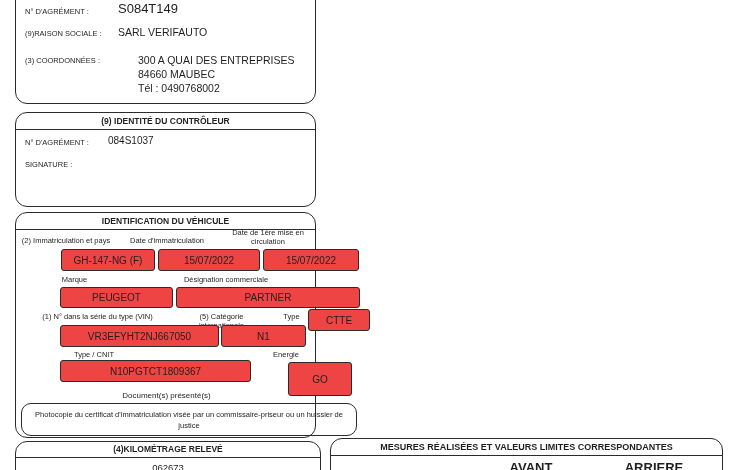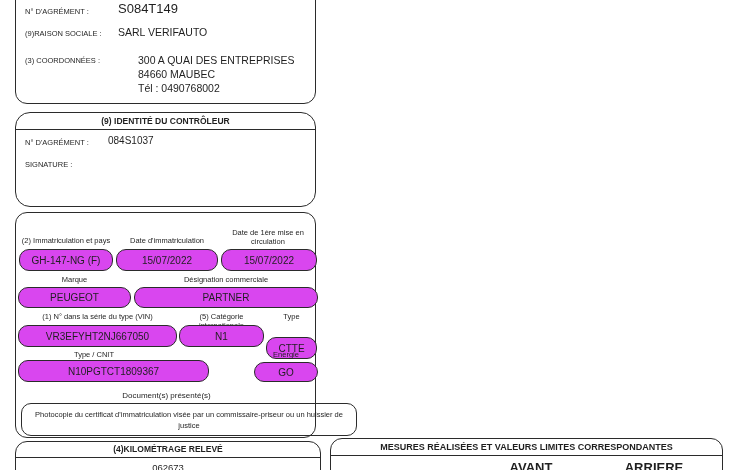--- a/index.html
+++ b/index.html
@@ -35,25 +35,26 @@
   }
   .lbl-c { text-align:center; white-space:normal; line-height:9px; }
   .val {
     position:absolute;
     font-size:10.5px;
     white-space:nowrap;
   }
   .vbox {
     position:absolute;
     border:1.3px solid #2b2b2b;
-    border-radius:10px;
-    background:#d946ef;
+    border-radius:3px;
+    background:#ef4444;
     display:flex; align-items:center; justify-content:center;
     font-size:10px;
     white-space:nowrap;
+    margin-left:42px;
   }
   .addr div { line-height:14px; font-size:10.5px;margin-left:20px; }
   .bigval { font-size:13px; }
   .docbox {
     position:absolute;
     border:1.3px solid #2b2b2b;
     border-radius:10px;
     display:flex; align-items:center; justify-content:center;
     text-align:center;
     font-size:7.5px; line-height:11px;
@@ -76,28 +77,29 @@
     <div class="lbl" style="left:9px; top:62px;">(9)RAISON SOCIALE :</div>
     <div class="val" style="left:102px; top:59px;">SARL VERIFAUTO</div>
     <div class="lbl" style="left:9px; top:89px;">(3) COORDONNÉES :</div>
     <div class="val addr" style="left:102px; top:86px;">
       <div>300 A QUAI DES ENTREPRISES</div>
       <div>84660 MAUBEC</div>
       <div>Tél : 0490768002</div>
     </div>
   </div>
 
-  <div class="box" style="left:15px; top:112px; width:301px; height:95px;border-radius:15px;">
+  <div class="box" style="left:15px; top:112px; width:301px; height:95px;">
     <div class="hdr">(9) IDENTITÉ DU CONTRÔLEUR</div>
     <div class="lbl" style="left:9px; top:25px;">N° D'AGRÉMENT :</div>
     <div class="val" style="left:92px; top:22px; font-size:10px;">084S1037</div>
     <div class="lbl" style="left:9px; top:47px;">SIGNATURE :</div>
   </div>
 
   <div class="box" style="left:15px; top:212px; width:301px; height:226px;">
+    <div class="hdr">IDENTIFICATION DU VÉHICULE</div>
 
     <div class="lbl lbl-c" style="left:0px; top:23px; width:100px;">(2) Immatriculation et pays</div>
     <div class="lbl lbl-c" style="left:100px; top:23px; width:102px;">Date d'immatriculation</div>
     <div class="lbl lbl-c" style="left:203px; top:15px; width:98px;">Date de 1ère mise en circulation</div>
 
     <div class="vbox" style="left:3px; top:36px; width:94px; height:22px;">GH-147-NG  (F)</div>
     <div class="vbox" style="left:100px; top:36px; width:102px; height:22px;">15/07/2022</div>
     <div class="vbox" style="left:205px; top:36px; width:96px; height:22px;">15/07/2022</div>
 
     <div class="lbl lbl-c" style="left:2px; top:62px; width:113px;">Marque</div>
@@ -105,27 +107,27 @@
 
     <div class="vbox" style="left:2px; top:74px; width:113px; height:21px;">PEUGEOT</div>
     <div class="vbox" style="left:118px; top:74px; width:184px; height:21px;">PARTNER</div>
 
     <div class="lbl lbl-c" style="left:2px; top:99px; width:159px;">(1) N° dans la série du type (VIN)</div>
     <div class="lbl lbl-c" style="left:163px; top:99px; width:85px;">(5) Catégorie internationale</div>
     <div class="lbl lbl-c" style="left:250px; top:99px; width:51px;">Type</div>
 
     <div class="vbox" style="left:2px; top:112px; width:159px; height:22px;">VR3EFYHT2NJ667050</div>
     <div class="vbox" style="left:163px; top:112px; width:85px; height:22px;">N1</div>
-    <div class="vbox" style="left:250px; top:124px; width:51px; height:22px;">CTTE</div>
+    <div class="vbox" style="left:250px; top:96px; width:62px; height:22px;">CTTE</div>
 
     <div class="lbl lbl-c" style="left:18px; top:137px; width:120px;">Type / CNIT</div>
     <div class="lbl lbl-c" style="left:238px; top:137px; width:64px;">Energie</div>
 
     <div class="vbox" style="left:2px; top:147px; width:191px; height:22px;">N10PGTCT1809367</div>
-    <div class="vbox" style="left:238px; top:149px; width:64px; height:20px;">GO</div>
+    <div class="vbox" style="left:230px; top:149px; width:64px; height:34px;">GO</div>
 
     <div class="lbl lbl-c" style="left:0px; top:178px; width:301px; font-size:8px;">Document(s) présenté(s)</div>
     <div class="docbox" style="left:5px; top:190px; width:336px; height:33px;">Photocopie du certificat d'immatriculation visée par un commissaire-priseur ou un huissier de justice</div>
   </div>
 
   <div class="box" style="left:15px; top:441px; width:306px; height:46px;">
     <div class="hdr" style="height:16px; line-height:15px;">(4)KILOMÉTRAGE RELEVÉ</div>
     <div class="colhead" style="left:0; width:100%; top:20px; font-weight:normal; font-size:9.5px;">062673</div>
   </div>
 

